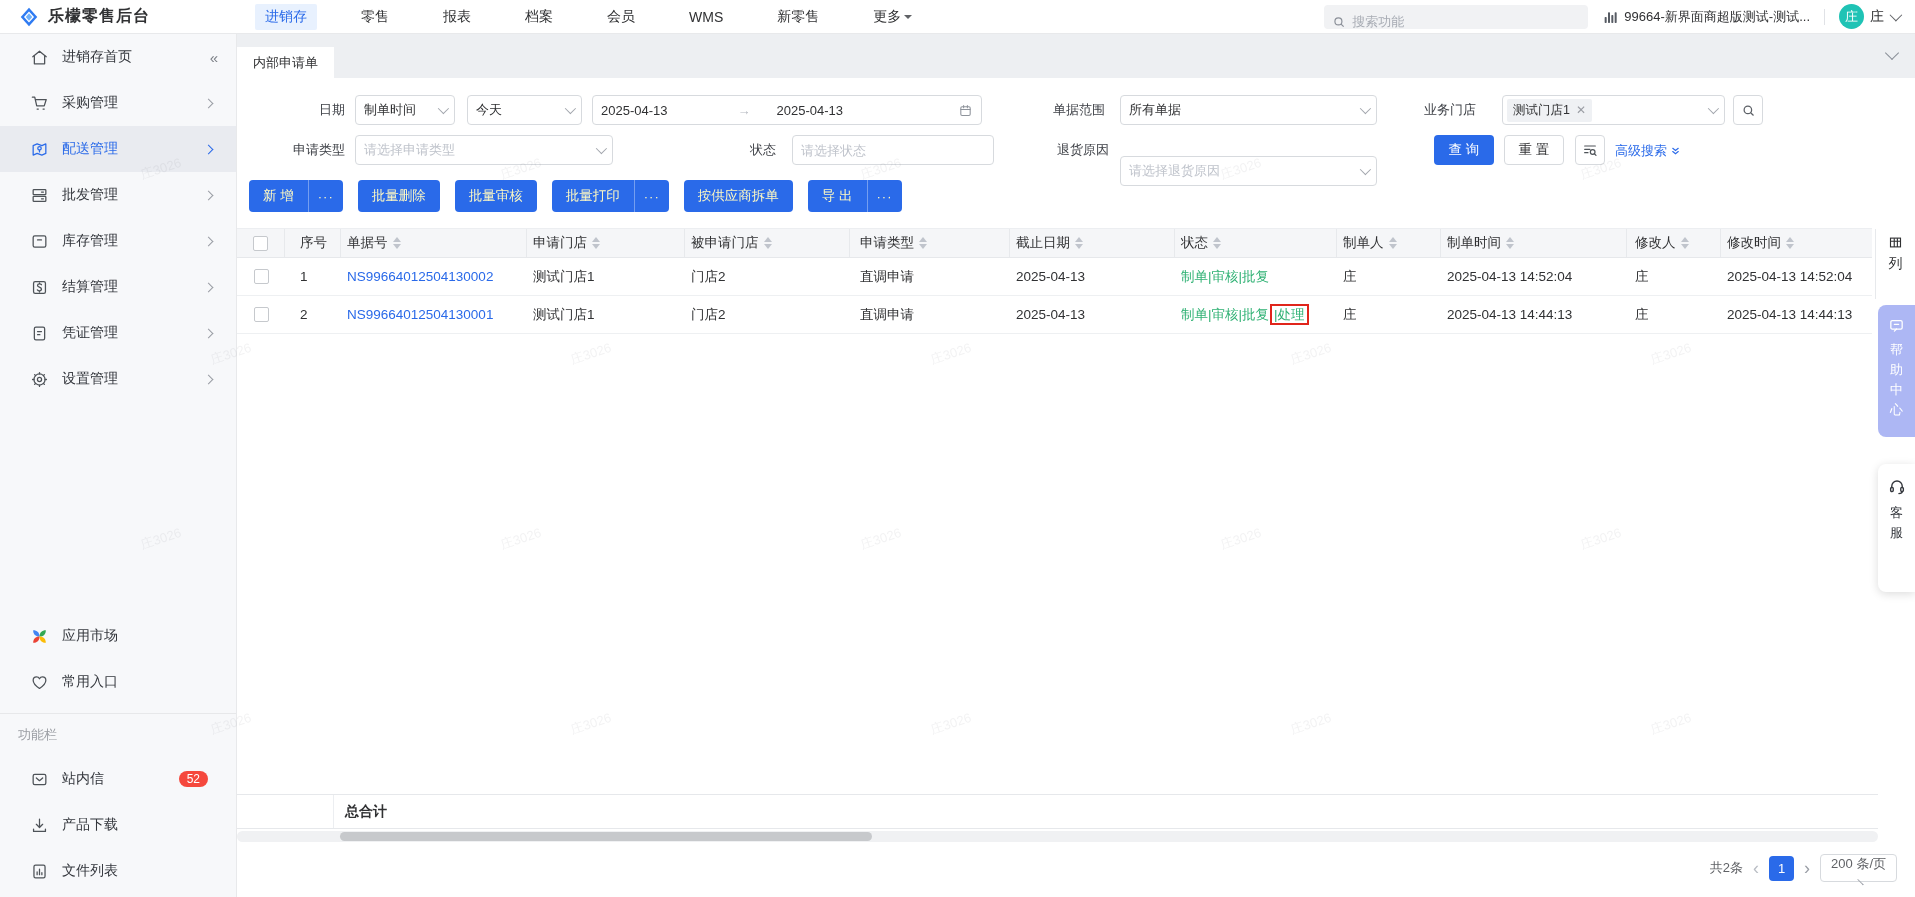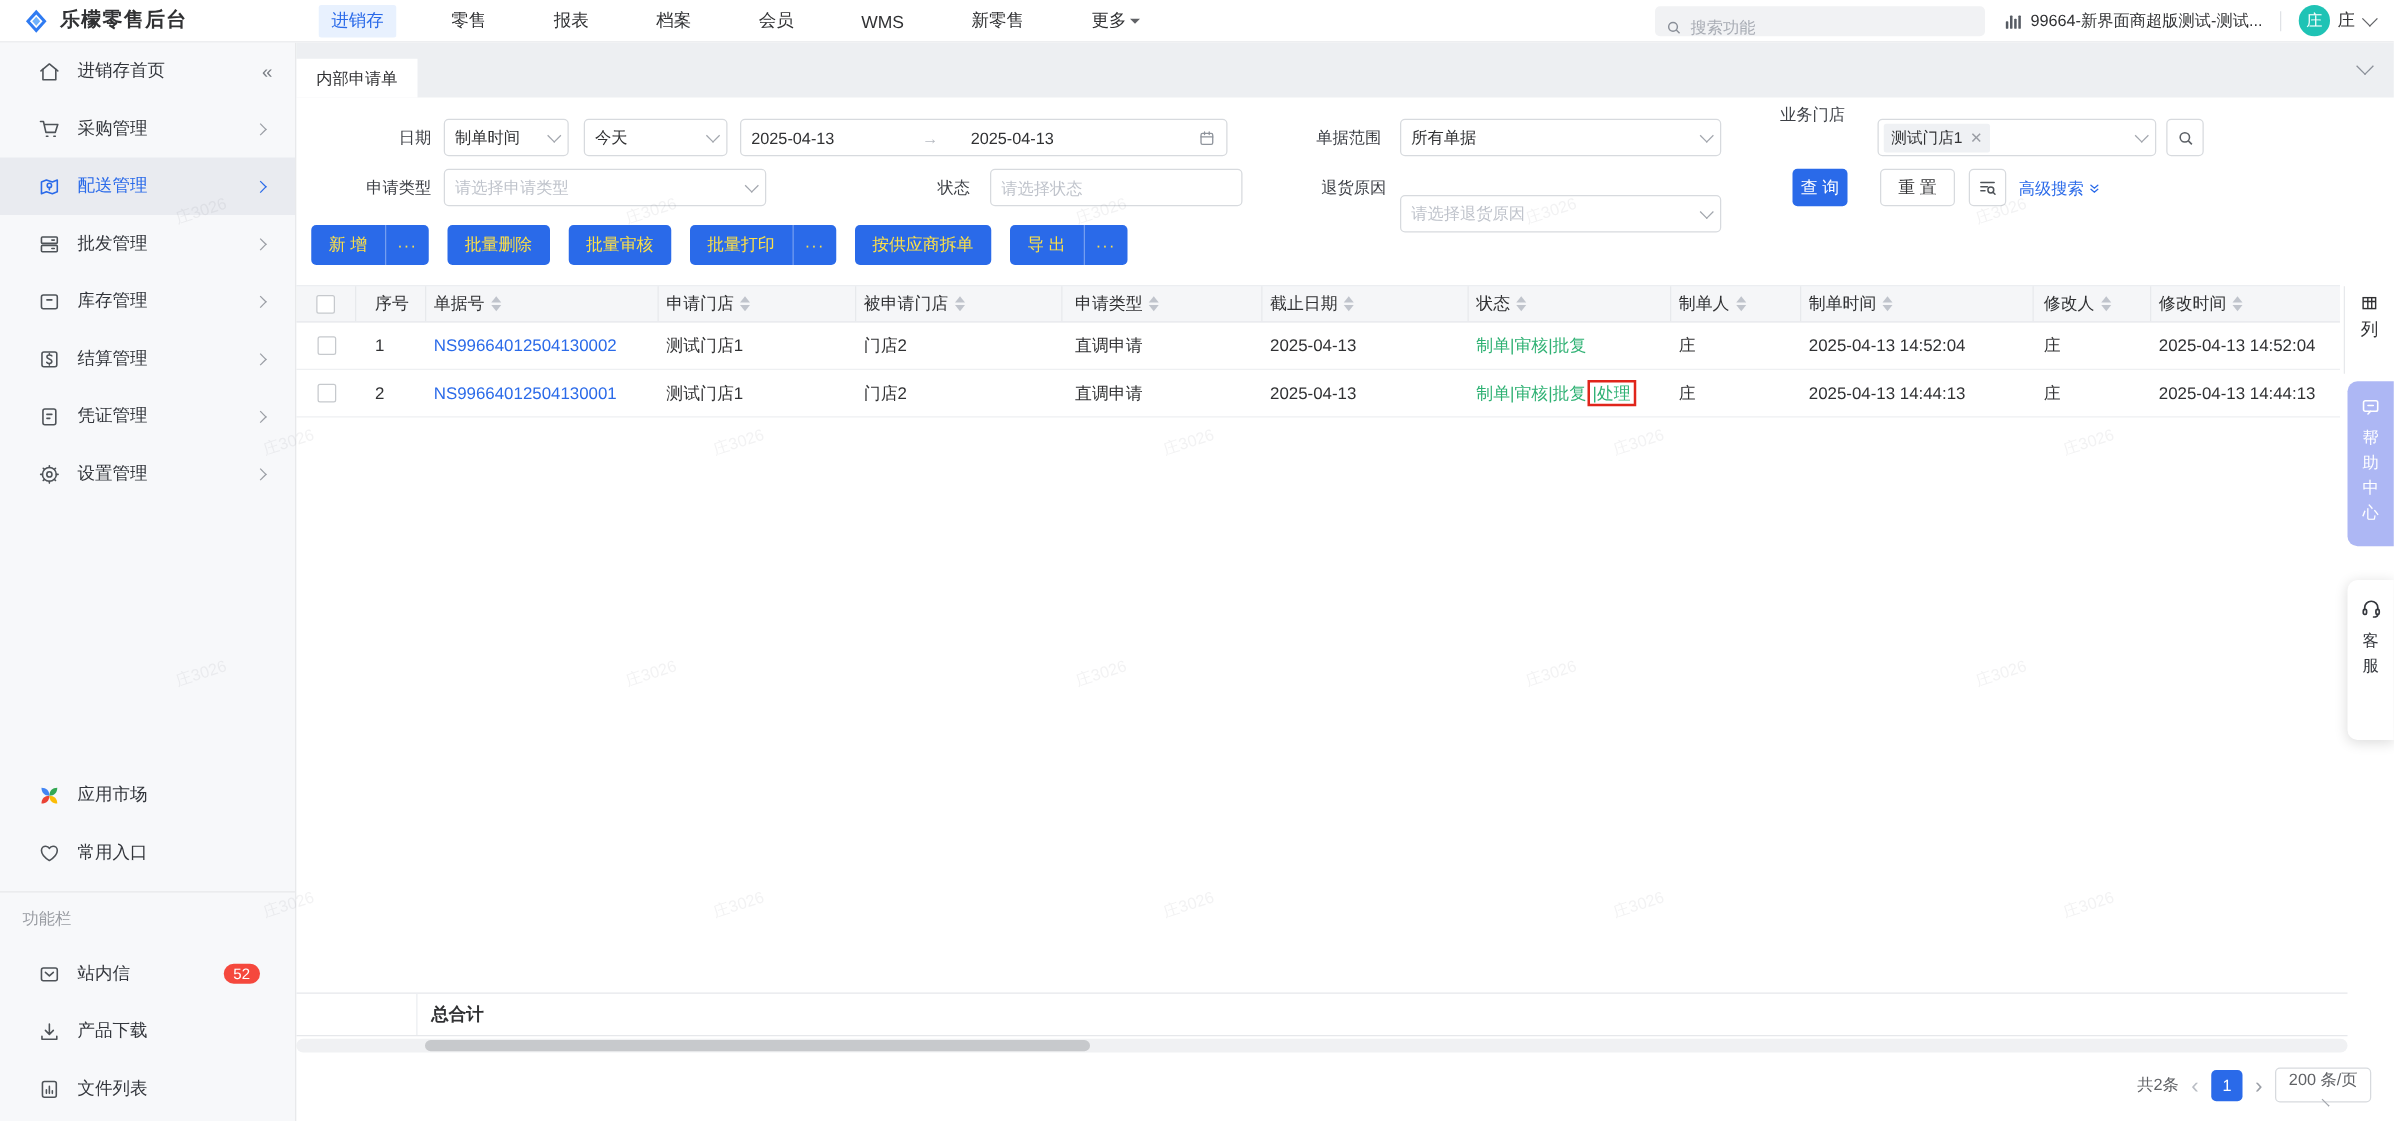--- a/index.html
+++ b/index.html
@@ -60,21 +60,21 @@
   .fbox input::placeholder { color:#bfc3cb; }
   .range-arrow { color:#b6bac1; margin:0 26px 0 70px; }
   .tag { background:#eff1f4; border-radius:2px; font-size:12.5px; padding:3px 6px; display:flex; align-items:center; gap:6px; }
   .tag .x { color:#9a9da4; font-size:12px; cursor:pointer; }
   .btn { height:30px; border-radius:4px; font-size:13.5px; display:inline-flex; align-items:center; justify-content:center; cursor:pointer; }
   .btn-primary { background:#2a6ae9; color:#fff; border:none; }
   .btn-plain { background:#fff; color:#303133; border:1px solid #d7dade; }
   .link-blue { color:#2a6ae9; font-size:13px; cursor:pointer; display:inline-flex; align-items:center; gap:3px; }
 
   .actions { position:absolute; left:12px; top:146px; display:flex; gap:15px; }
-  .abtn { background:#2a6ae9; color:#fde047; border-radius:4px; height:32px; display:flex; align-items:center; font-size:13.5px; cursor:pointer; }
+  .abtn { background:#2a6ae9; color:#fef9c3; border-radius:4px; height:32px; display:flex; align-items:center; font-size:13.5px; cursor:pointer; }
   .abtn .seg { padding:0 14px; display:flex; align-items:center; height:100%; }
   .abtn .more { border-left:1px solid rgba(255,255,255,.35); padding:0 9px; letter-spacing:1px; font-size:13px; height:100%; display:flex; align-items:center; }
 
   
   .table { position:absolute; left:0; top:194px; width:1635px; }
   .tr { display:flex; width:1635px; }
   .thead { height:30px; background:#f5f6f8; border-top:1px solid #eceef1; border-bottom:1px solid #e6e8eb; }
   .th, .td { display:flex; align-items:center; padding-left:6px; font-size:13.5px; overflow:hidden; white-space:nowrap; }
   .th { color:#303133; border-right:1px solid #e7e9ec; cursor:pointer; }
   .th:last-child { border-right:none; }
@@ -346,21 +346,21 @@
           <rect x="4.5" y="6" width="15" height="14" rx="2"></rect>
           <path d="M4.5 10.5 H19.5 M9 4 V7.5 M15 4 V7.5"></path>
         </svg>
     </span>
   </div>
   <div class="flabel" style="left:800px; top:61px; width:68px;">单据范围</div>
   <div class="fbox" style="left:883px; top:61px; width:257px;">
     <span>所有单据</span>
       <span class="sel-chev"></span>
   </div>
-  <div class="flabel" style="left:1179px; top:43px; width:60px;">业务门店</div>
+  <div class="flabel" style="left:1179px; top:61px; width:60px;">业务门店</div>
   <div class="fbox" style="left:1265px; top:61px; width:223px; padding:0 8px 0 4px;">
     <span class="tag">
         <span>测试门店1</span>
         <span class="x">✕</span>
       </span>
     <span class="sel-chev"></span>
   </div>
   <div class="fbox" style="left:1496px; top:61px; width:30px; justify-content:center; padding:0;">
     <span class="icon">
         <svg width="15" height="15" viewBox="0 0 24 24" fill="none" stroke="#5c6066" stroke-width="2">
@@ -377,21 +377,21 @@
   </div>
   <div class="flabel" style="left:509px; top:101px; width:30px;">状态</div>
   <div class="fbox" style="left:555px; top:101px; width:202px;">
     <input placeholder="请选择状态" style="">
   </div>
   <div class="flabel" style="left:810px; top:101px; width:62px;">退货原因</div>
   <div class="fbox" style="left:883px; top:101px; width:257px;margin-top:21px;">
     <span class="ph">请选择退货原因</span>
       <span class="sel-chev"></span>
   </div>
-  <button class="btn btn-primary" style="position:absolute; left:1197px; top:101px; width:44px;">查 询</button>
+  <button class="btn btn-primary" style="position:absolute; left:1197px; top:101px; width:60px;">查 询</button>
   <button class="btn btn-plain" style="position:absolute; left:1267px; top:101px; width:60px;">重 置</button>
   <button class="btn btn-plain" style="position:absolute; left:1338px; top:101px; width:30px; padding:0;">
     <span class="icon">
         <svg width="16" height="16" viewBox="0 0 24 24" fill="none" stroke="#4e5358" stroke-width="1.8" stroke-linecap="round">
           <path d="M4 6 H20 M4 11 H12 M4 16 H9"></path>
           <circle cx="16" cy="15" r="3.5"></circle>
           <path d="M18.6 17.6 L21 20"></path>
         </svg>
       </span>
   </button>

